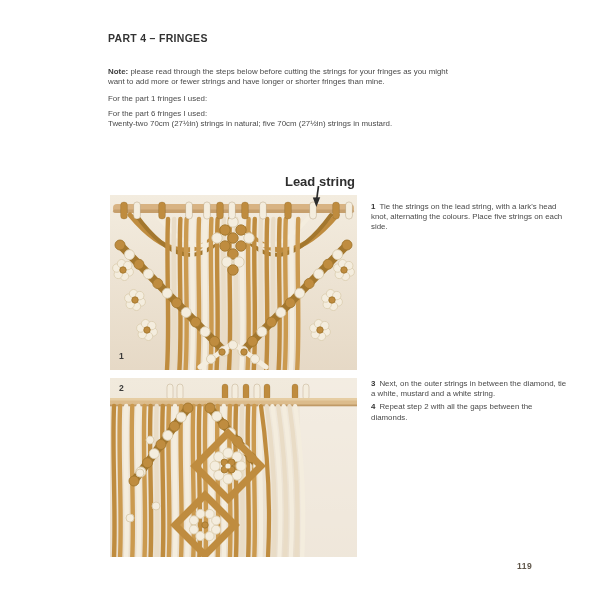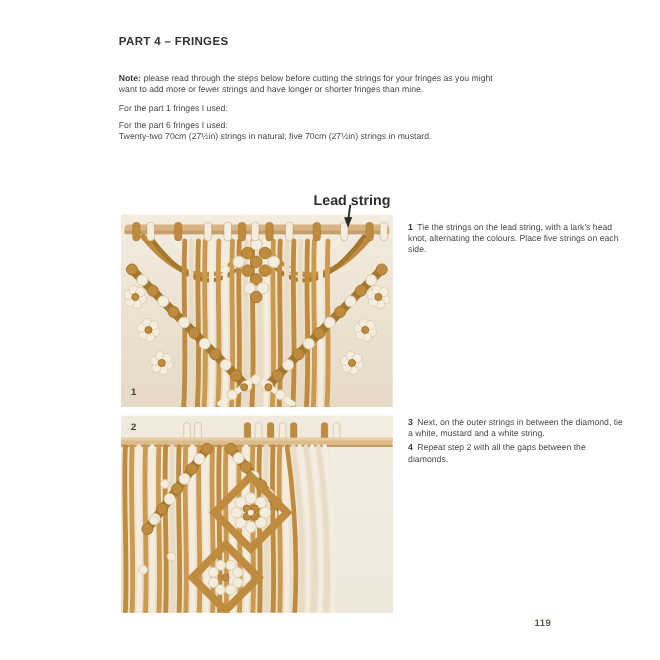--- a/index.html
+++ b/index.html
@@ -21,21 +21,21 @@
   .fig2{top:378px;height:179px;}
   .figure svg{display:block;width:100%;height:100%;}
   .fig-label{position:absolute;font-size:8.6px;font-weight:bold;color:#3a3a3a;z-index:4;}
   .fig1 .fig-label{left:9px;bottom:9px;}
   .fig2 .fig-label{left:9px;top:5px;}
   .steps{position:absolute;left:371px;}
   .steps-1{top:189px;width:194px;margin-top:13px;}
   .steps-2{top:379px;width:197px;}
   .step{margin:0 0 3px 0;font-size:7.9px;line-height:10.2px;color:#4a4a4a;}
   .step b{color:#333333;margin-right:4px;}
-  .page-number{position:absolute;left:486px;top:561px;font-size:8.6px;font-weight:bold;
+  .page-number{position:absolute;left:517px;top:561px;font-size:8.6px;font-weight:bold;
                color:#5f564a;letter-spacing:.4px;}
 </style>
 </head>
 <body>
 
 <div class="page">
 
   <div class="intro">
     <h1>PART 4 – FRINGES</h1>
     <p class="note"><b>Note:</b> <span>please read through the steps below before cutting the strings for your fringes as you might want to add more or fewer strings and have longer or shorter fringes than mine.</span></p>

